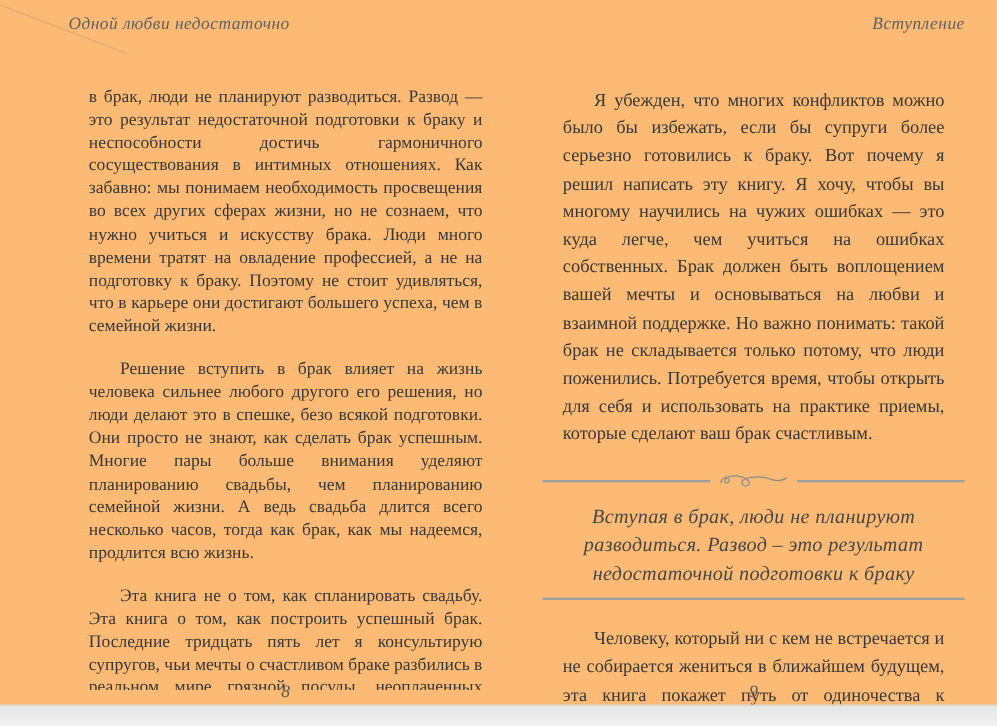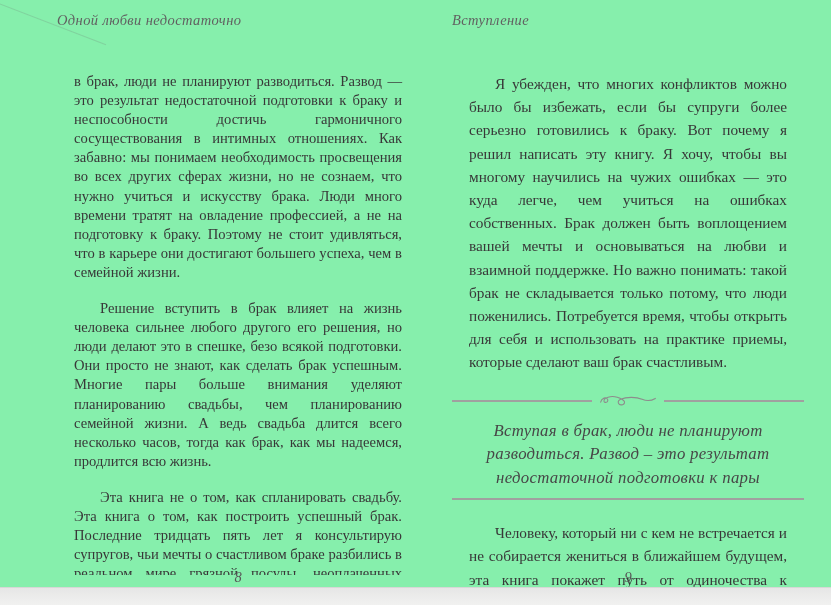--- a/index.html
+++ b/index.html
@@ -1,20 +1,20 @@
 <!DOCTYPE html>
 <html lang="ru"><head>
 <meta charset="utf-8">
 <style>
   html, body { margin: 0; padding: 0; }
   .canvas {
     position: relative;
     width: 831px;
     height: 605px;
-    background: #86efac;
+    background: #fdba74;
     overflow: hidden;
     font-family: "Liberation Serif", "DejaVu Serif", serif;
     color: #383838;
   }
   
   .corner-line {
     position: absolute;
     top: 2px; left: -4px;
     width: 118px; height: 1px;
     background: rgba(110,110,110,0.22);
@@ -37,21 +37,21 @@
   .page-left  { left: 57px;  width: 362px; }
   .page-right { left: 452px; width: 352px; }
   .running-head {
     font-style: italic;
     font-size: 14.5px;
     line-height: 18px;
     color: #616161;
     letter-spacing: 0.4px;
     height: 18px;
   }
-  .running-head.align-right { }
+  .running-head.align-right { text-align: right; }
   .body-text {
     margin-top: 26px;
     text-align: justify;
     overflow: hidden;
   }
   .page-left  .body-text { font-size: 14.6px; line-height: 19.1px; max-height: 520px; }
   .page-right .body-text { font-size: 15.3px; line-height: 23.2px; }
   .para { margin: 17px; text-indent: 26px; }
   .para.no-indent { text-indent: 0; }
   .page-number {
@@ -115,21 +115,21 @@
       <p class="para">Я убежден, что многих конфликтов можно было бы избежать, если бы супруги более серьезно готовились к браку. Вот почему я решил написать эту книгу. Я хочу, чтобы вы многому научились на чужих ошибках — это куда легче, чем учиться на ошибках собственных. Брак должен быть воплощением вашей мечты и основываться на любви и взаимной поддержке. Но важно понимать: такой брак не складывается только потому, что люди поженились. Потребуется время, чтобы открыть для себя и использовать на практике приемы, которые сделают ваш брак счастливым.</p>
 
       <div class="quote-block">
         <div class="quote-top">
           <div class="rule"></div>
           <svg class="ornament" viewBox="0 0 70 18" width="58" height="15" aria-hidden="true">
             <path d="M2 11 C3 6 9 4 10.5 8 C11.5 11.5 6 12.5 6 9.5 C6 5.5 14 3 22 5 C30 7 33.5 12 28.5 14 C23.5 15.5 21 10 26 7.5 C33 4.5 45 4.5 52 7.5 C58 10 63 9.5 68 6.5" stroke="#8d8d8c" fill="none" stroke-width="1.3" stroke-linecap="round"></path>
           </svg>
           <div class="rule"></div>
         </div>
-        <div class="quote-text">Вступая в брак, люди не планируют разводиться. Развод – это результат недостаточной подготовки к пары</div>
+        <div class="quote-text">Вступая в брак, люди не планируют разводиться. Развод – это результат недостаточной подготовки к браку</div>
         <div class="rule-bottom"></div>
       </div>
 
       <p class="para">Человеку, который ни с кем не встречается и не собирается жениться в ближайшем будущем, эта книга покажет путь от одиночества к семейной жизни. Людям, которые встречаются, но еще не обручились, она поможет решить, стоит ли вступать в брак и когда это лучше сделать. А те, кто принял окончательное решение, научатся полезным приемам для построения счастливой семьи.</p>
     </div>
     <div class="page-number">9</div>
   </div>
 
   <div class="page-edge-strip"></div>
 

